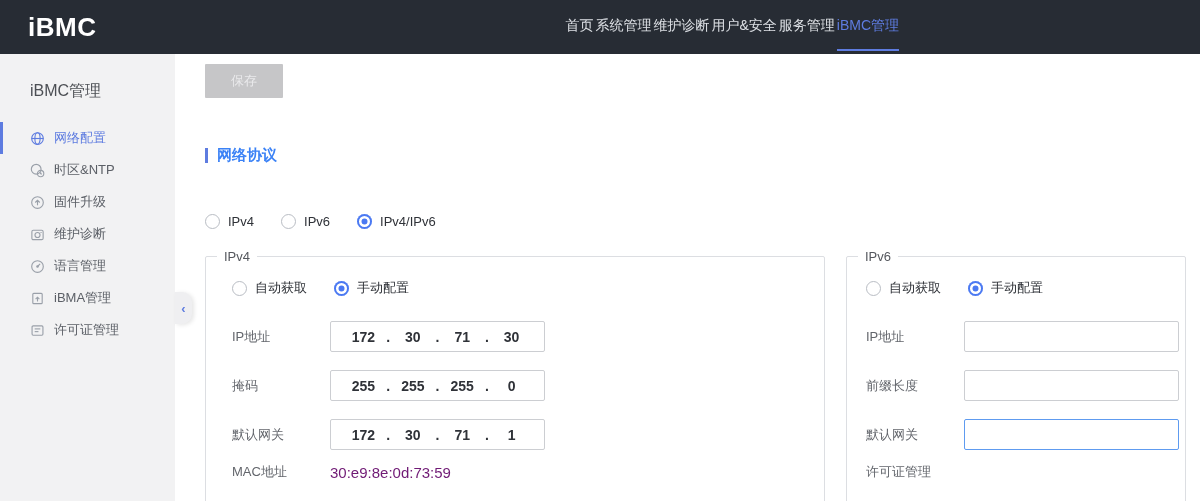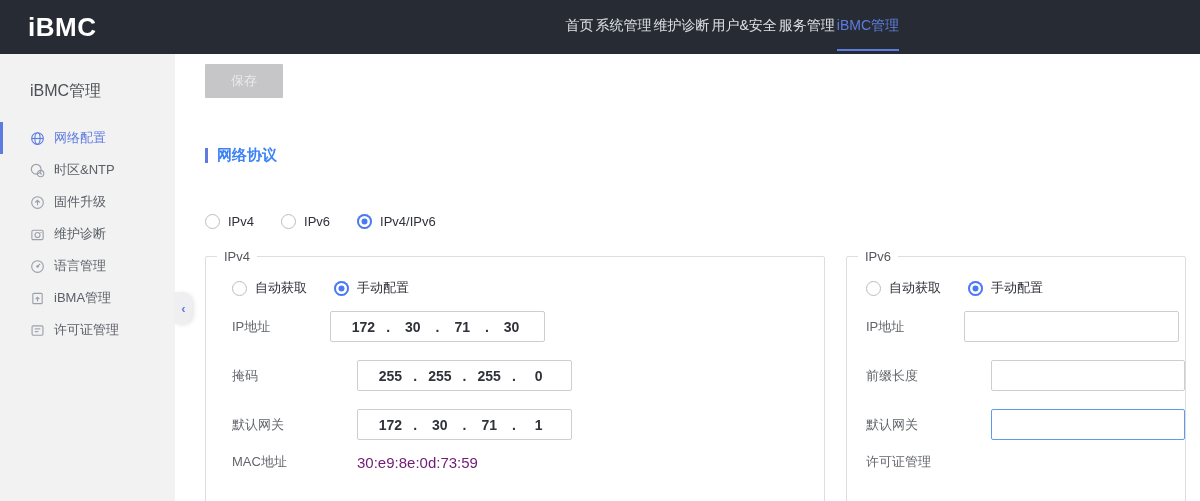--- a/index.html
+++ b/index.html
@@ -72,22 +72,22 @@
   .panel { border:1px solid #dcdee2; border-radius:2px; position:relative; height:280px; }
   .panel-ipv4 { width:620px; }
   .panel-ipv6 { width:340px; }
   .legend {
     position:absolute; top:-8px; left:11px; background:#ffffff;
     padding:0 7px; font-size:13px; color:#55585e; line-height:15px;
   }
   .panel-body { padding:22px 0 0 26px; }
   .panel-ipv6 .panel-body { padding-left:19px; }
   .mode-row { display:flex; align-items:center; }
-  .field-row { display:flex; align-items:center; margin-top:14px; }
-  .field-row + .field-row { margin-top:18px;gap:27px; }
+  .field-row { display:flex; align-items:center; margin-top:24px; }
+  .field-row + .field-row { margin-top:18px; }
   .field-row.static { margin-top:13px; }
   .field-label { width:98px; font-size:13px; color:#63666c; flex-shrink:0; }
   .ip-box {
     width:215px; height:31px; border:1px solid #ccced2; border-radius:2px;
     display:flex; align-items:center; padding:0 16px; background:#fff; cursor:text;font-weight:bold;
   }
   .ip-box .oct { flex:2; text-align:center; font-size:14px; color:#2f3238; }
   .ip-box .dot { flex:1; text-align:center; font-size:14px; color:#2f3238; }
   .txt-input {
     width:215px; height:31px; border:1px solid #ccced2; border-radius:2px;

